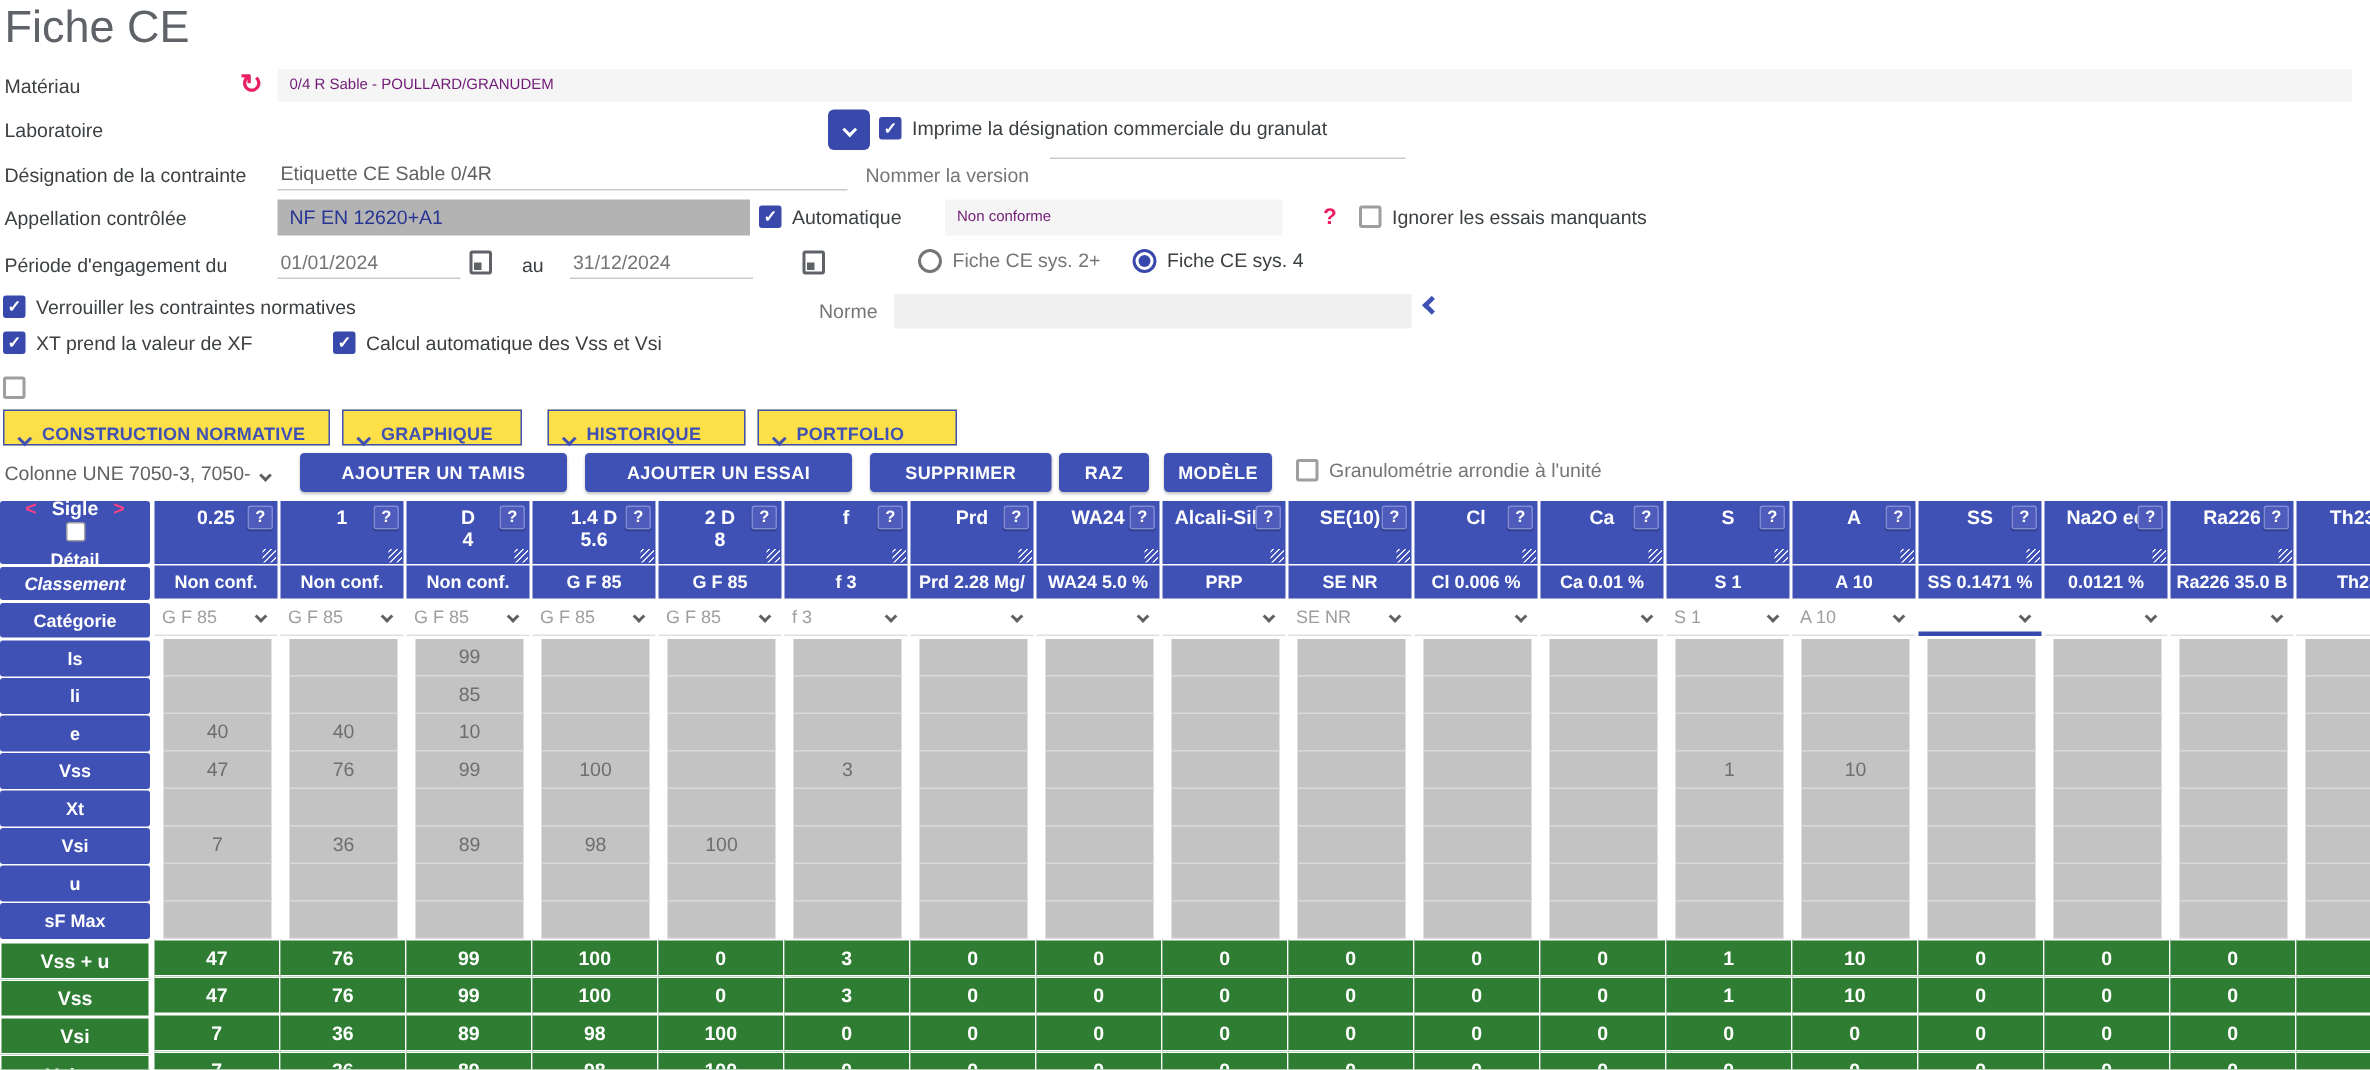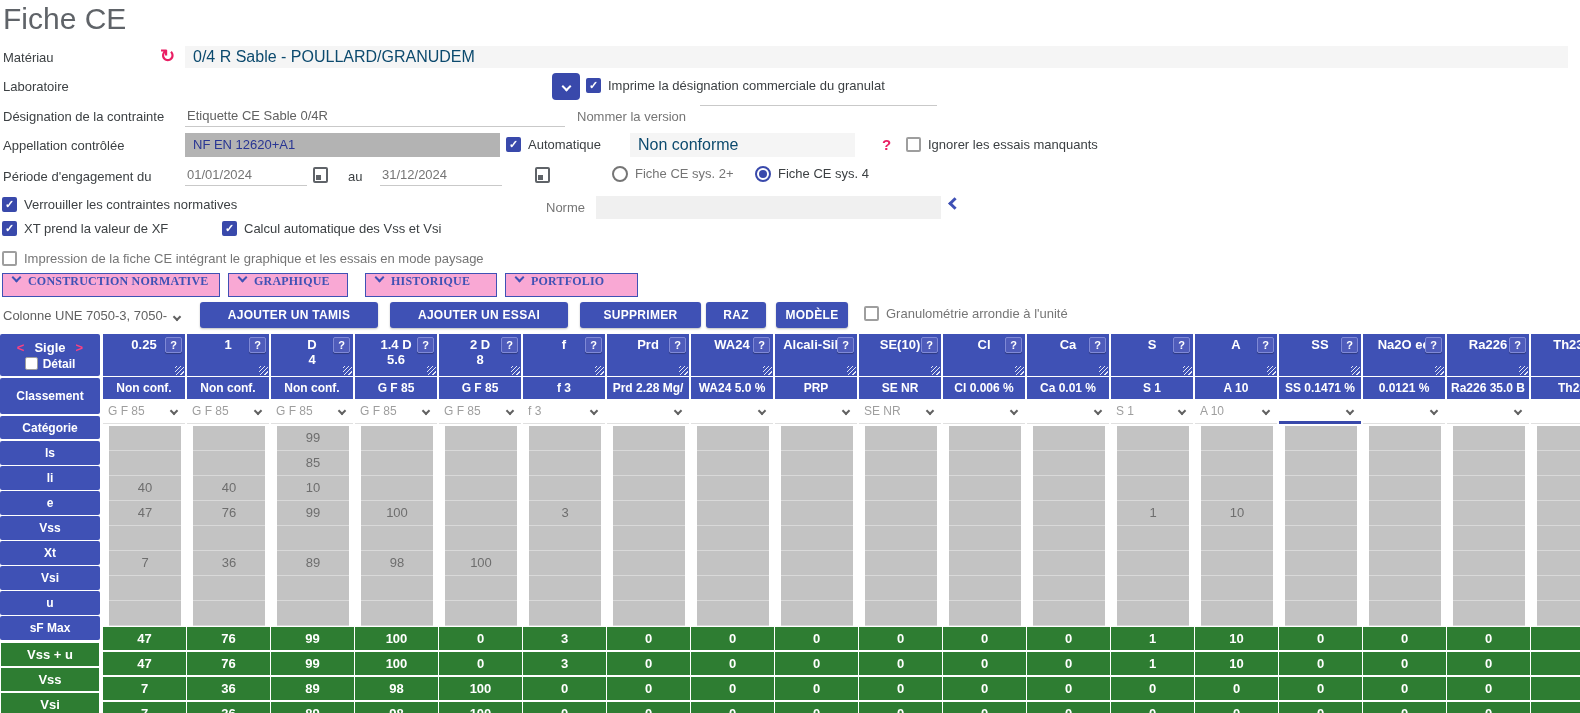--- a/index.html
+++ b/index.html
@@ -4,21 +4,21 @@
 <style>
   * { margin:0; padding:0; box-sizing:border-box; }
   html,body { width:1580px; height:713px; overflow:hidden; background:#fff;
     font-family:"Liberation Sans", sans-serif; }
   .abs { position:absolute; }
   #page { position:relative; width:1580px; height:713px; }
 
   
   .title { left:3px; top:2px; font-size:30px; color:#5f6368; font-weight:400; }
   .flabel { font-size:13px; color:#3c4043; white-space:nowrap; }
-  .fgray { background:#f5f5f5; color:#0c4a6e; font-size:16px; line-height:22px;
+  .fgray { background:#f5f5f5; color:#701a75; font-size:10px; line-height:22px;
            padding-left:8px; white-space:nowrap; overflow:hidden; }
   .funder { border-bottom:1px solid #c9c9c9; font-size:13px; color:#757575;
             line-height:21px; padding-left:2px; }
   .sel-field { background:#b3b3b3; color:#283593; font-size:13px; line-height:24px;
                padding-left:8px; white-space:nowrap; }
   .cb { width:15px; height:15px; border:2px solid #9e9e9e; border-radius:2px;
         display:inline-block; background:#fff; position:relative; }
   .cb.on { background:#3949ab; border-color:#3949ab; }
   .cb.on::after { content:"✓"; color:#fff; font-size:11px; font-weight:bold;
         position:absolute; left:1px; top:-1px; }
@@ -32,41 +32,41 @@
         border-bottom:2px solid #616161; transform:rotate(45deg); }
   .chev.white { border-color:#fff; }
   .chev.blue { border-color:#3F51B5; }
   .chev.left { transform:rotate(135deg); width:9px; height:9px; border-width:3px; }
   .cal { display:inline-block; width:15px; height:16px; border:2px solid #5f6368;
         border-radius:2px; position:relative; }
   .cal::after { content:""; position:absolute; left:1px; bottom:1px; width:5px;
         height:5px; background:#5f6368; }
   .refresh { color:#E91E63; font-size:18px; font-weight:bold; line-height:18px; }
   .qmark { color:#E91E63; font-size:15px; font-weight:bold; }
-  .outline-btn { border:1px solid #3F51B5; background:#f9a8d4; color:#3F51B5; height:24px;
-        display:flex; align-items:flex-start; justify-content:flex-start; gap:8px;
-        font-size:12px; font-weight:bold; padding-left:10px; letter-spacing:.2px;font-family:Liberation Serif, serif; }
+  .outline-btn { border:1px solid #3F51B5; background:#fde047; color:#3F51B5; height:24px;
+        display:flex; align-items:flex-end; justify-content:flex-start; gap:8px;
+        font-size:12px; font-weight:bold; padding-left:10px; letter-spacing:.2px; }
   .prim-btn { background:#3F51B5; color:#fff; height:26px; border:none; border-radius:3px;
         font-size:12px; font-weight:bold; display:flex; align-items:center;
         justify-content:center; letter-spacing:.3px; box-shadow:0 1px 2px rgba(0,0,0,.25); }
   .lab-btn { width:28px; height:27px; background:#3949ab; border-radius:4px;
         display:flex; align-items:center; justify-content:center; }
 
   
   #tbl { position:absolute; left:0; top:334px; width:1580px; display:flex; }
   .labelcol { width:100px; flex:0 0 100px; margin-right:3px; }
   .lc-cell { background:#3F51B5; color:#fff; font-weight:bold; font-size:12px;
         text-align:center; border-radius:2px; margin-bottom:1px;
         display:flex; align-items:center; justify-content:center; }
   .corner { height:42px; flex-direction:column; gap:2px; margin-bottom:2px; }
   .sigrow { display:flex; gap:10px; align-items:center; font-size:13px; }
   .sigarrow { color:#FF4081; font-weight:bold; font-size:13px; cursor:default; }
-  .detailrow { display:flex; align-items:center; gap:5px; }
+  .detailrow { display:flex; align-items:center; gap:5px;flex-direction:column; }
   .cb.mini { width:13px; height:13px; border:1px solid #9e9e9e; }
-  .lc-cls { height:36px; margin-bottom:2px; }
+  .lc-cls { height:22px; margin-bottom:2px;font-style:italic; }
   .lc-cat { height:23px; margin-bottom:2px; }
   .lc-row { height:24px; }
   .lc-green { background:#2e7d32; color:#fff; font-weight:bold; font-size:13px;
         height:25px; border:1px solid #fff; border-radius:0; margin-bottom:0;
         display:flex; align-items:center; justify-content:center; }
   .lc-green.partial { height:13px; align-items:flex-start; padding-top:5px; overflow:hidden; }
 
   #cols { display:flex; flex:1; }
   .tcol { width:84px; flex:0 0 84px; }
   .hcell { position:relative; height:42px; background:#3F51B5; margin-right:2px;
@@ -142,21 +142,21 @@
   <div class="abs" style="left:2px;top:197px"><span class="cb on"></span><span class="cblbl">Verrouiller les contraintes normatives</span></div>
   <div class="abs flabel" style="left:546px;top:200px;color:#757575">Norme</div>
   <div class="abs fgray" style="left:596px;top:196px;width:345px;height:23px;background:#f0f0f0"></div>
   <div class="abs chev blue left" style="left:950px;top:199px"></div>
 
   
   <div class="abs" style="left:2px;top:221px"><span class="cb on"></span><span class="cblbl">XT prend la valeur de XF</span></div>
   <div class="abs" style="left:222px;top:221px"><span class="cb on"></span><span class="cblbl">Calcul automatique des Vss et Vsi</span></div>
 
   
-  <div class="abs" style="left:2px;top:251px"><span class="cb"></span><span class="cblbl" style="color:#757575">Impression de la fiche CE intégrant le graphique et les essais en mode paysage</span></div>
+  <div class="abs" style="left:2px;top:251px"><span class="cb"></span></div>
 
   
   <div class="abs outline-btn" style="left:2px;top:273px;width:218px">
       <span class="chev blue"></span>
       <span>CONSTRUCTION NORMATIVE</span>
     </div>
   <div class="abs outline-btn" style="left:228px;top:273px;width:120px">
       <span class="chev blue"></span>
       <span>GRAPHIQUE</span>
     </div>

